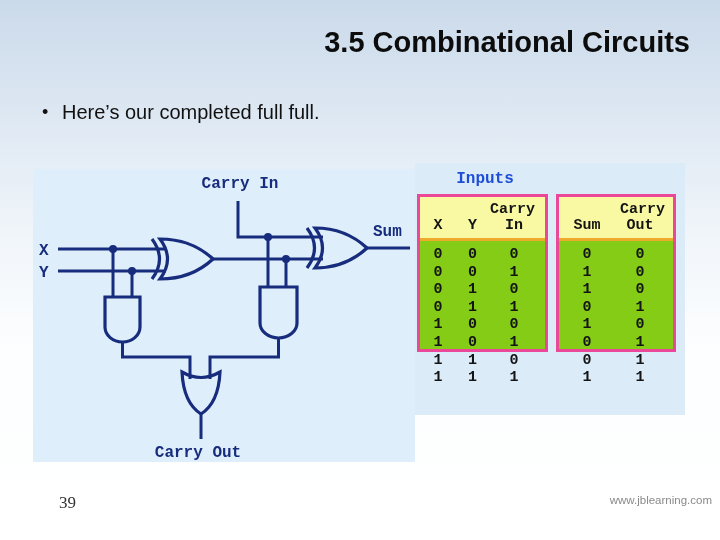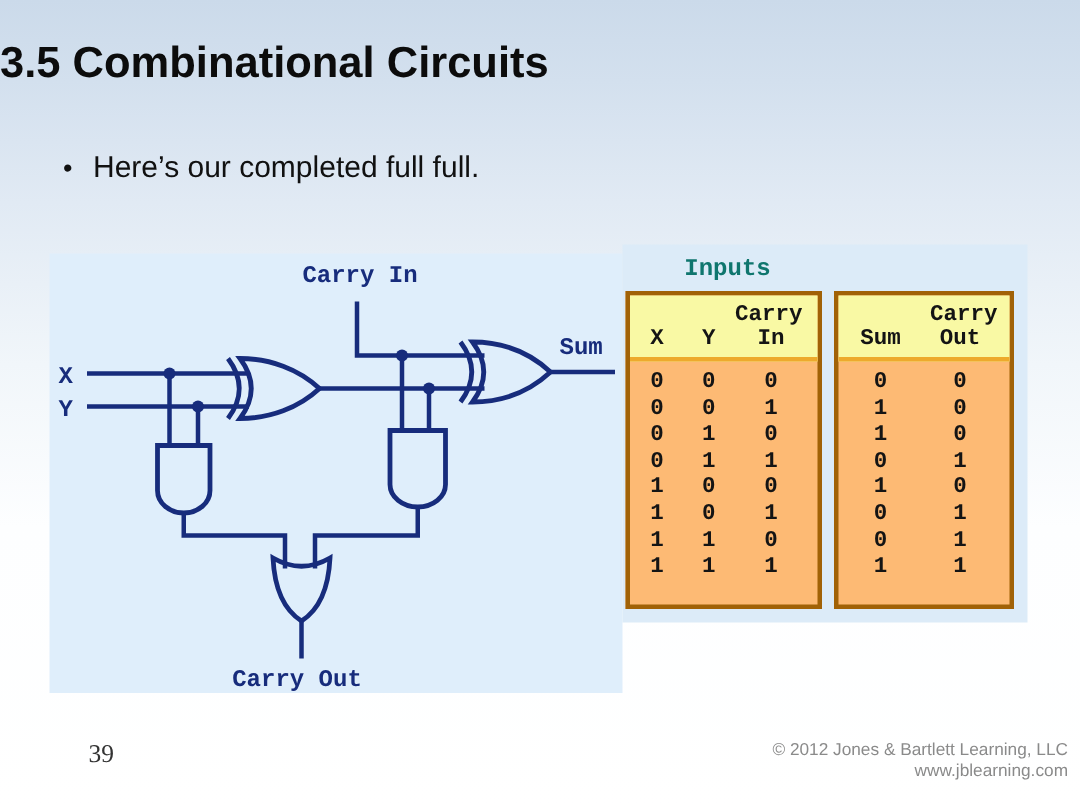--- a/index.html
+++ b/index.html
@@ -2,44 +2,44 @@
 <html><head>
 <meta charset="utf-8">
 <style>
   html,body{margin:0;padding:0;}
   #slide{
     position:relative; width:720px; height:540px; overflow:hidden;
     background:linear-gradient(180deg,#cbdaea 0%,#d3e0ee 10%,#e1eaf4 25%,#f1f6fa 45%,#fdfeff 65%,#ffffff 100%);
     font-family:"Liberation Sans",sans-serif;
   }
   .title{
-    position:absolute; left:0; top:26px; width:690px; text-align:left;
+    position:absolute; left:0; top:26px; width:690px; text-align:right;
     font-size:29px; font-weight:bold; color:#0c0c0c; letter-spacing:0px;
   }
   .bullet-line{ position:absolute; left:42px; top:101px; font-size:20px; color:#111; }
   .bullet-glyph{ display:inline-block; width:20px; font-size:18px; vertical-align:top; padding-top:1px;}
   .circuit-panel{
     position:absolute; left:33px; top:150px; width:382px; height:293px;
     background:#dfeefb;
     margin-top:19px;
   }
   .table-panel{
     position:absolute; left:415px; top:163px; width:270px; height:252px;
     background:#dcebf8;
   }
   .section-hdr{
     position:absolute; top:7px; width:104px; text-align:center;
     font-family:"Liberation Mono","DejaVu Sans Mono",monospace; font-weight:bold;
-    font-size:16px; color:#0f766e;
+    font-size:16px; color:#1d4ed8;
   }
   .hdr-inputs{ left:18px; }
   .hdr-outputs{ left:140px; }
   .tbox{
-    position:absolute; top:31px; height:212px; box-sizing:border-box;
-    border:3px solid #a16207; background:#fdba74;
+    position:absolute; top:31px; height:158px; box-sizing:border-box;
+    border:3px solid #ec4899; background:#84cc16;
   }
   .tbl-left{ left:2px; width:131px; }
   .tbl-right{ left:141px; width:120px; }
   .tbox-header{
     position:relative; height:41px; background:#f9f9a4;
     border-bottom:3px solid #edaa2c; box-sizing:content-box;
   }
   .carry-label{
     position:absolute; top:4px; font-size:15px; color:#141414;
     font-family:"Liberation Mono","DejaVu Sans Mono",monospace; font-weight:bold;
@@ -239,17 +239,16 @@
             <span class="tcell">1</span>
             <span class="tcell">1</span>
           </div>
         </div>
     </div>
   </div>
 
   <div class="slide-number">39</div>
 
   <div class="copyright">
-    <div>© 2012 Jones &amp; Bartlett Learning, LLC</div>
     <div>www.jblearning.com</div>
   </div>
 
 </div>
 
 </body></html>

